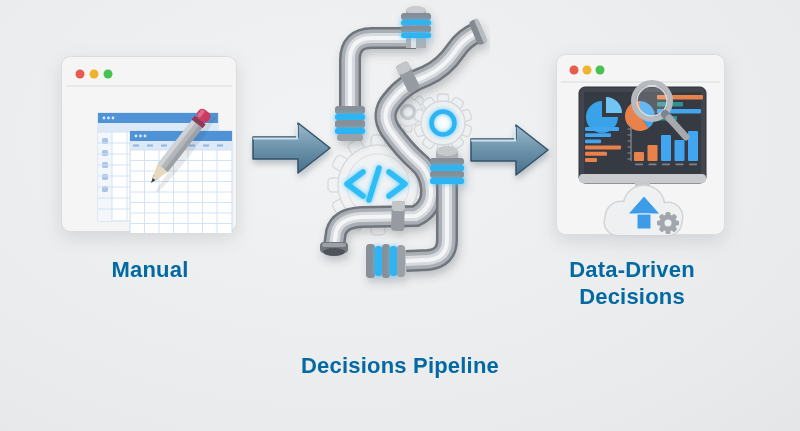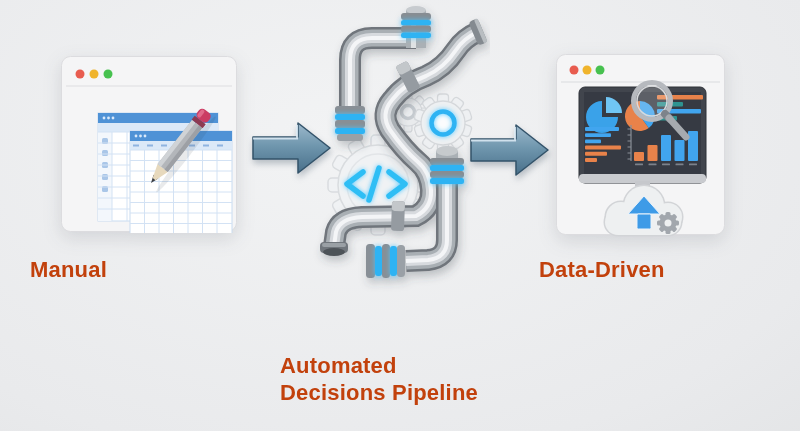--- a/index.html
+++ b/index.html
@@ -7,28 +7,28 @@
     width:800px;height:431px;overflow:hidden;position:relative;
     background:radial-gradient(130% 150% at 42% 32%, #f2f3f4 0%, #e9eaec 50%, #d8dadc 100%);
     font-family:"Liberation Sans", sans-serif;
   }
   .stage{position:absolute;inset:0;}
   .fig{position:absolute;}
   .fig svg{display:block;}
   .shadowed{filter:drop-shadow(0 6px 9px rgba(40,50,60,.13));}
   .arrow-shadow{filter:drop-shadow(1px 4px 3px rgba(50,70,90,.30));}
   .label{
-    position:absolute;
+    position:absolute;text-align:center;
     font-weight:700;font-size:22px;line-height:27px;
-    color:#c2410c;letter-spacing:.2px;
+    color:#0369a1;letter-spacing:.2px;
   }
   .label span{display:block;}
   #label-left{left:30px;top:256px;width:240px;}
   #label-center{left:280px;top:352px;width:240px;}
-  #label-right{left:539px;top:256px;width:230px;}
+  #label-right{left:517px;top:256px;width:230px;}
 </style>
 </head>
 <body>
 
 <div class="stage">
 
   <div class="fig" style="left:60px;top:55px;">
     <svg width="178" height="178" viewBox="0 0 178 178" class="shadowed">
       <rect x="1.5" y="1.5" width="175" height="175" rx="9" fill="#f5f5f6" stroke="#dcdcdf"></rect>
       <g>
@@ -365,20 +365,20 @@
           <circle r="3.5" fill="#eef0f1"></circle>
         </g>
       </g>
     </svg>
   </div>
 
   <div class="label" id="label-left">
     <span>Manual</span>
   </div>
   <div class="label" id="label-center">
-    <span>Automated</span>
     <span>Decisions Pipeline</span>
   </div>
   <div class="label" id="label-right">
     <span>Data-Driven</span>
+    <span>Decisions</span>
   </div>
 
 </div>
 
 </body></html>

